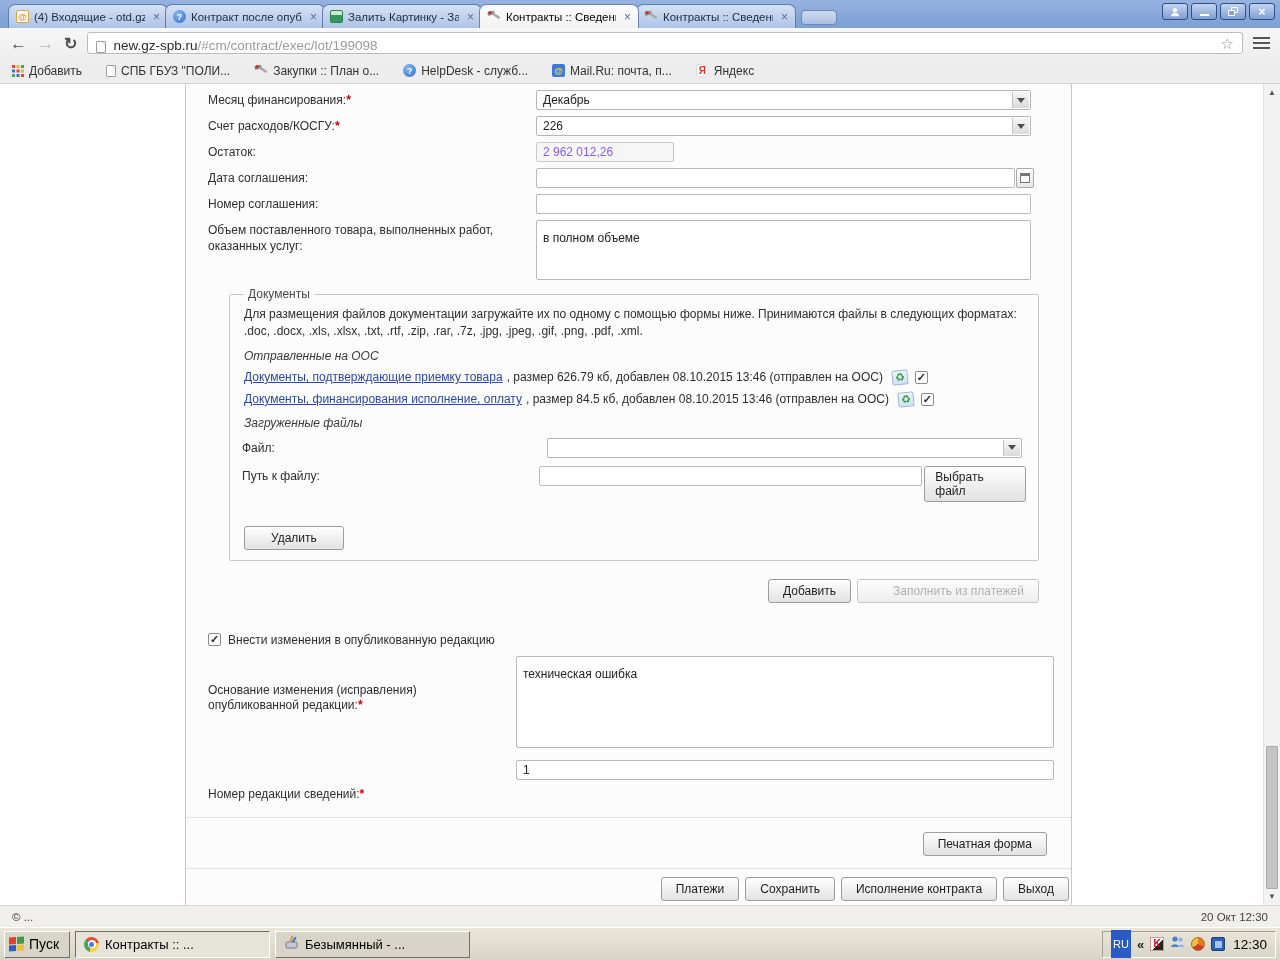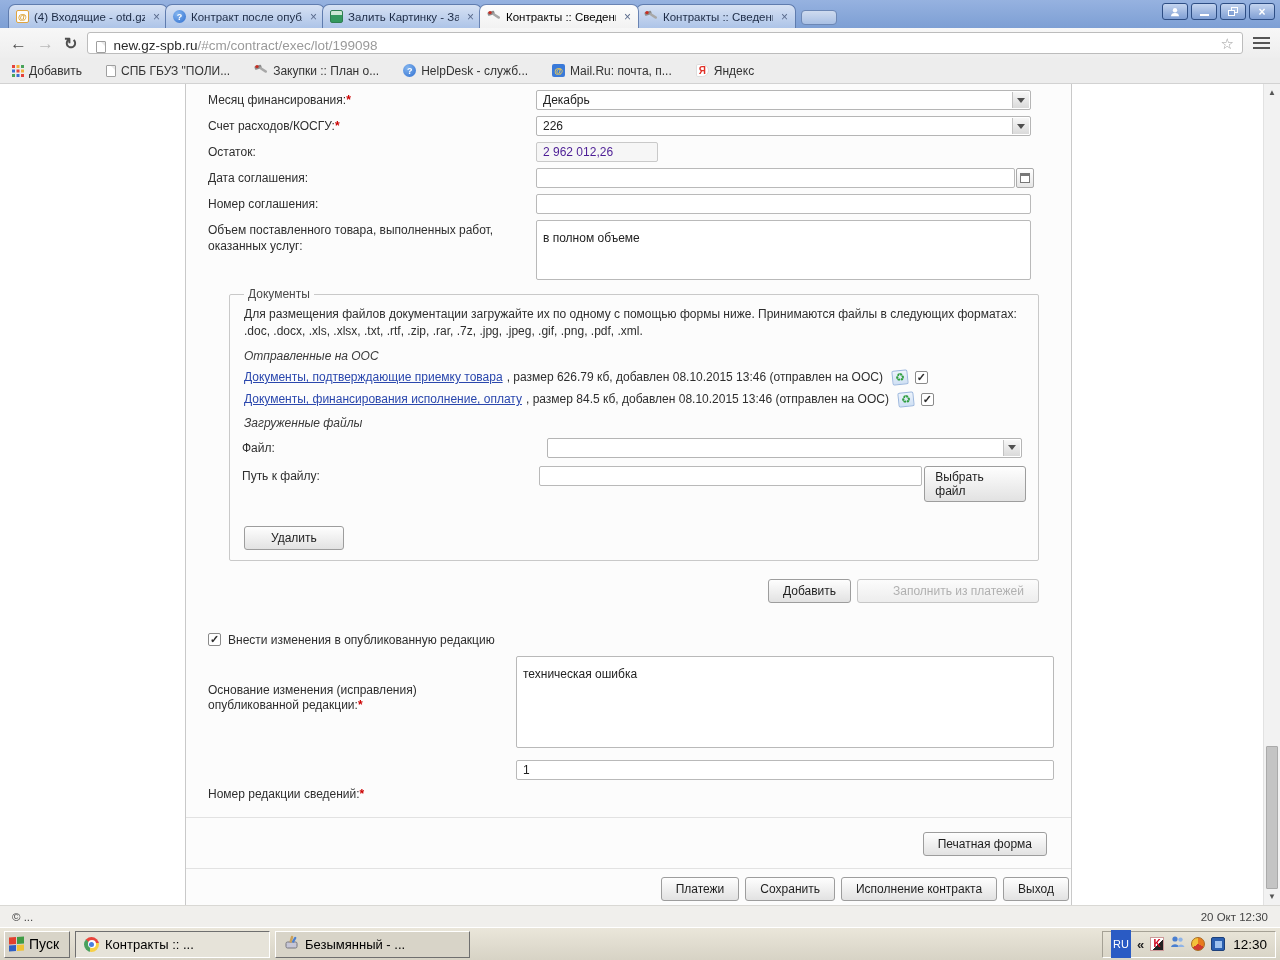--- a/index.html
+++ b/index.html
@@ -79,21 +79,21 @@
   .sel { width:495px; height:20px; border:1px solid #b5b5b5; border-radius:2px; background:#fff;
     display:flex; align-items:center; font-size:12px; color:#222; position:relative; padding:0 22px 0 6px; }
   .sel-btn { position:absolute; right:1px; top:1px; bottom:1px; width:17px;
     background:linear-gradient(#f7f7f7,#dadada); border-left:1px solid #c2c2c2;
     display:flex; align-items:center; justify-content:center; }
   .sel-arrow { width:0; height:0; border:4px solid transparent; border-top:5px solid #4f4f4f; margin-top:4px; }
 
   .tinput { height:20px; border:1px solid #b9b9b9; border-radius:2px; background:#fff;
     font-size:12px; color:#222; padding:0 6px; display:flex; align-items:center; }
   .w495 { width:495px; } .w480 { width:479px; } .w538 { width:538px; }
-  .disabled-input { width:122px; background:#f6f6f6; color:#4c1d95; border-color:#c9c9c9; }
+  .disabled-input { width:138px; background:#f6f6f6; color:#8b5cf6; border-color:#c9c9c9; }
   .cal-btn { width:18px; height:20px; margin-left:1px; border:1px solid #aaa; border-radius:2px;
     background:linear-gradient(#fff,#e6e6e6); display:flex; align-items:center; justify-content:center; }
   .cal-ico { width:10px; height:10px; border:1px solid #777; border-top:3px solid #777; background:#fff; }
 
   .tarea { border:1px solid #b9b9b9; border-radius:2px; background:#fff; font-size:12px; color:#222;
     padding:10px 6px; line-height:1.3; }
   .volume-area { width:495px; height:60px; }
   .reason-area { width:538px; height:92px; }
 
   .docs-fieldset { margin:4px 0 0 43px; width:810px; border:1px solid #c9c9c9; border-radius:2px;

